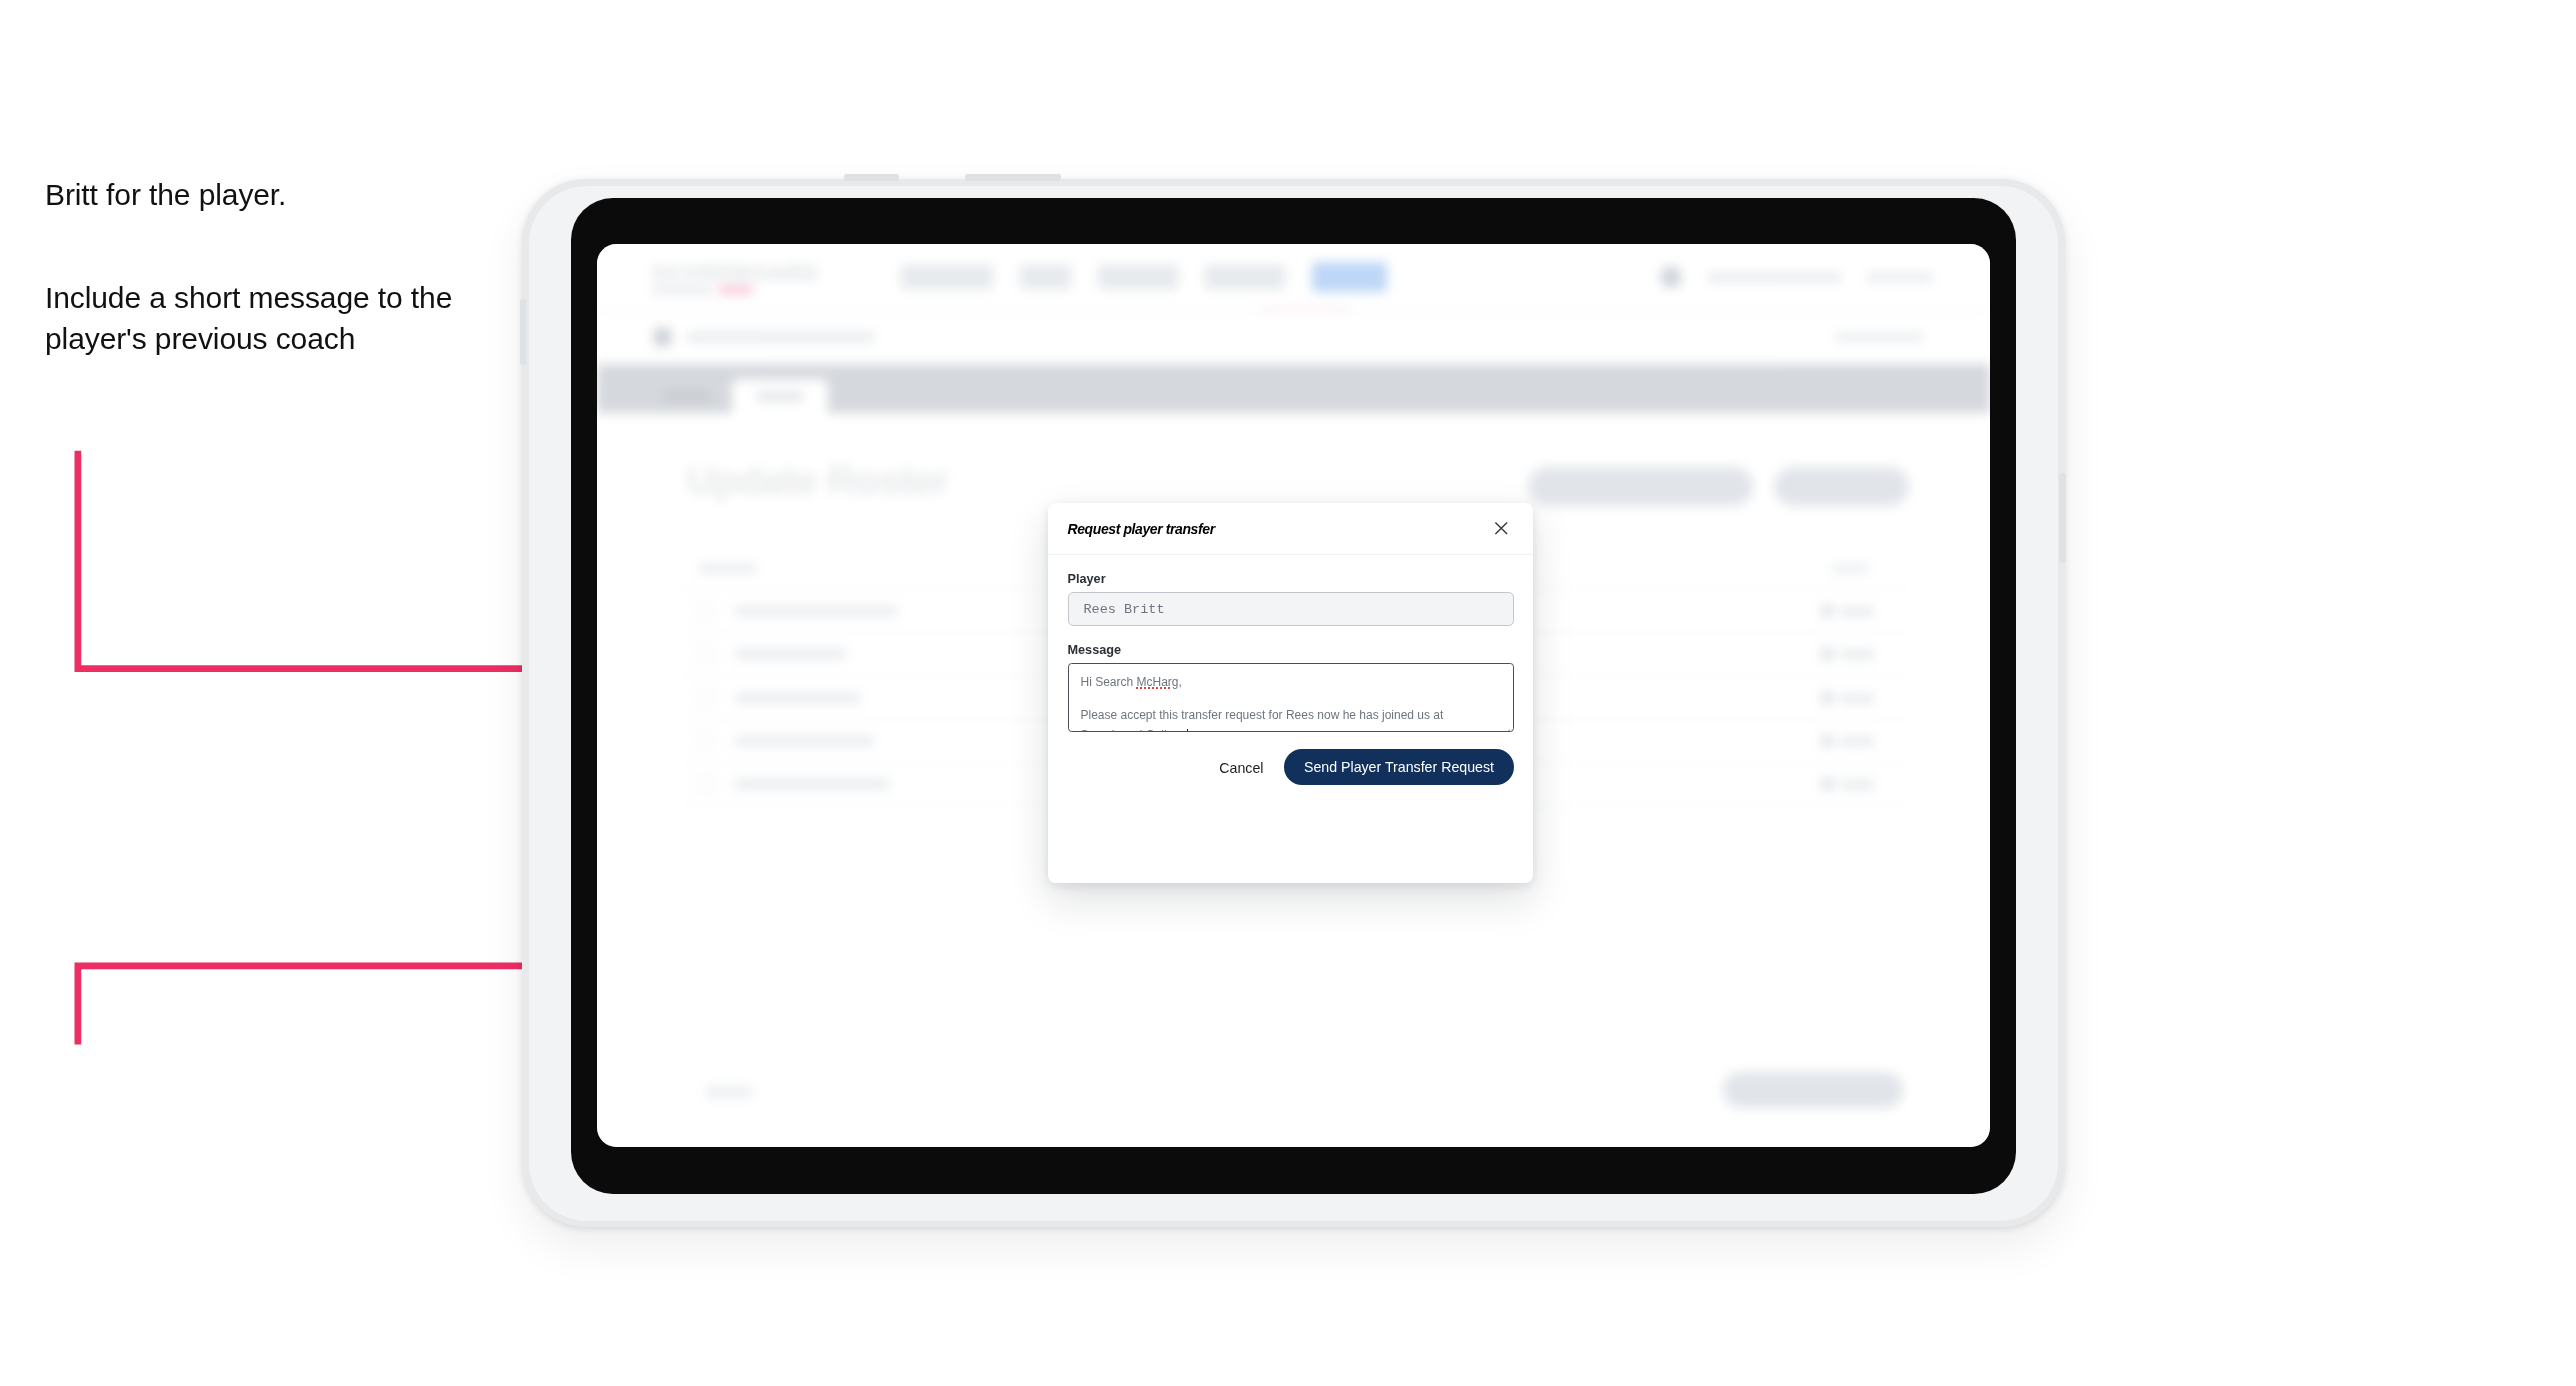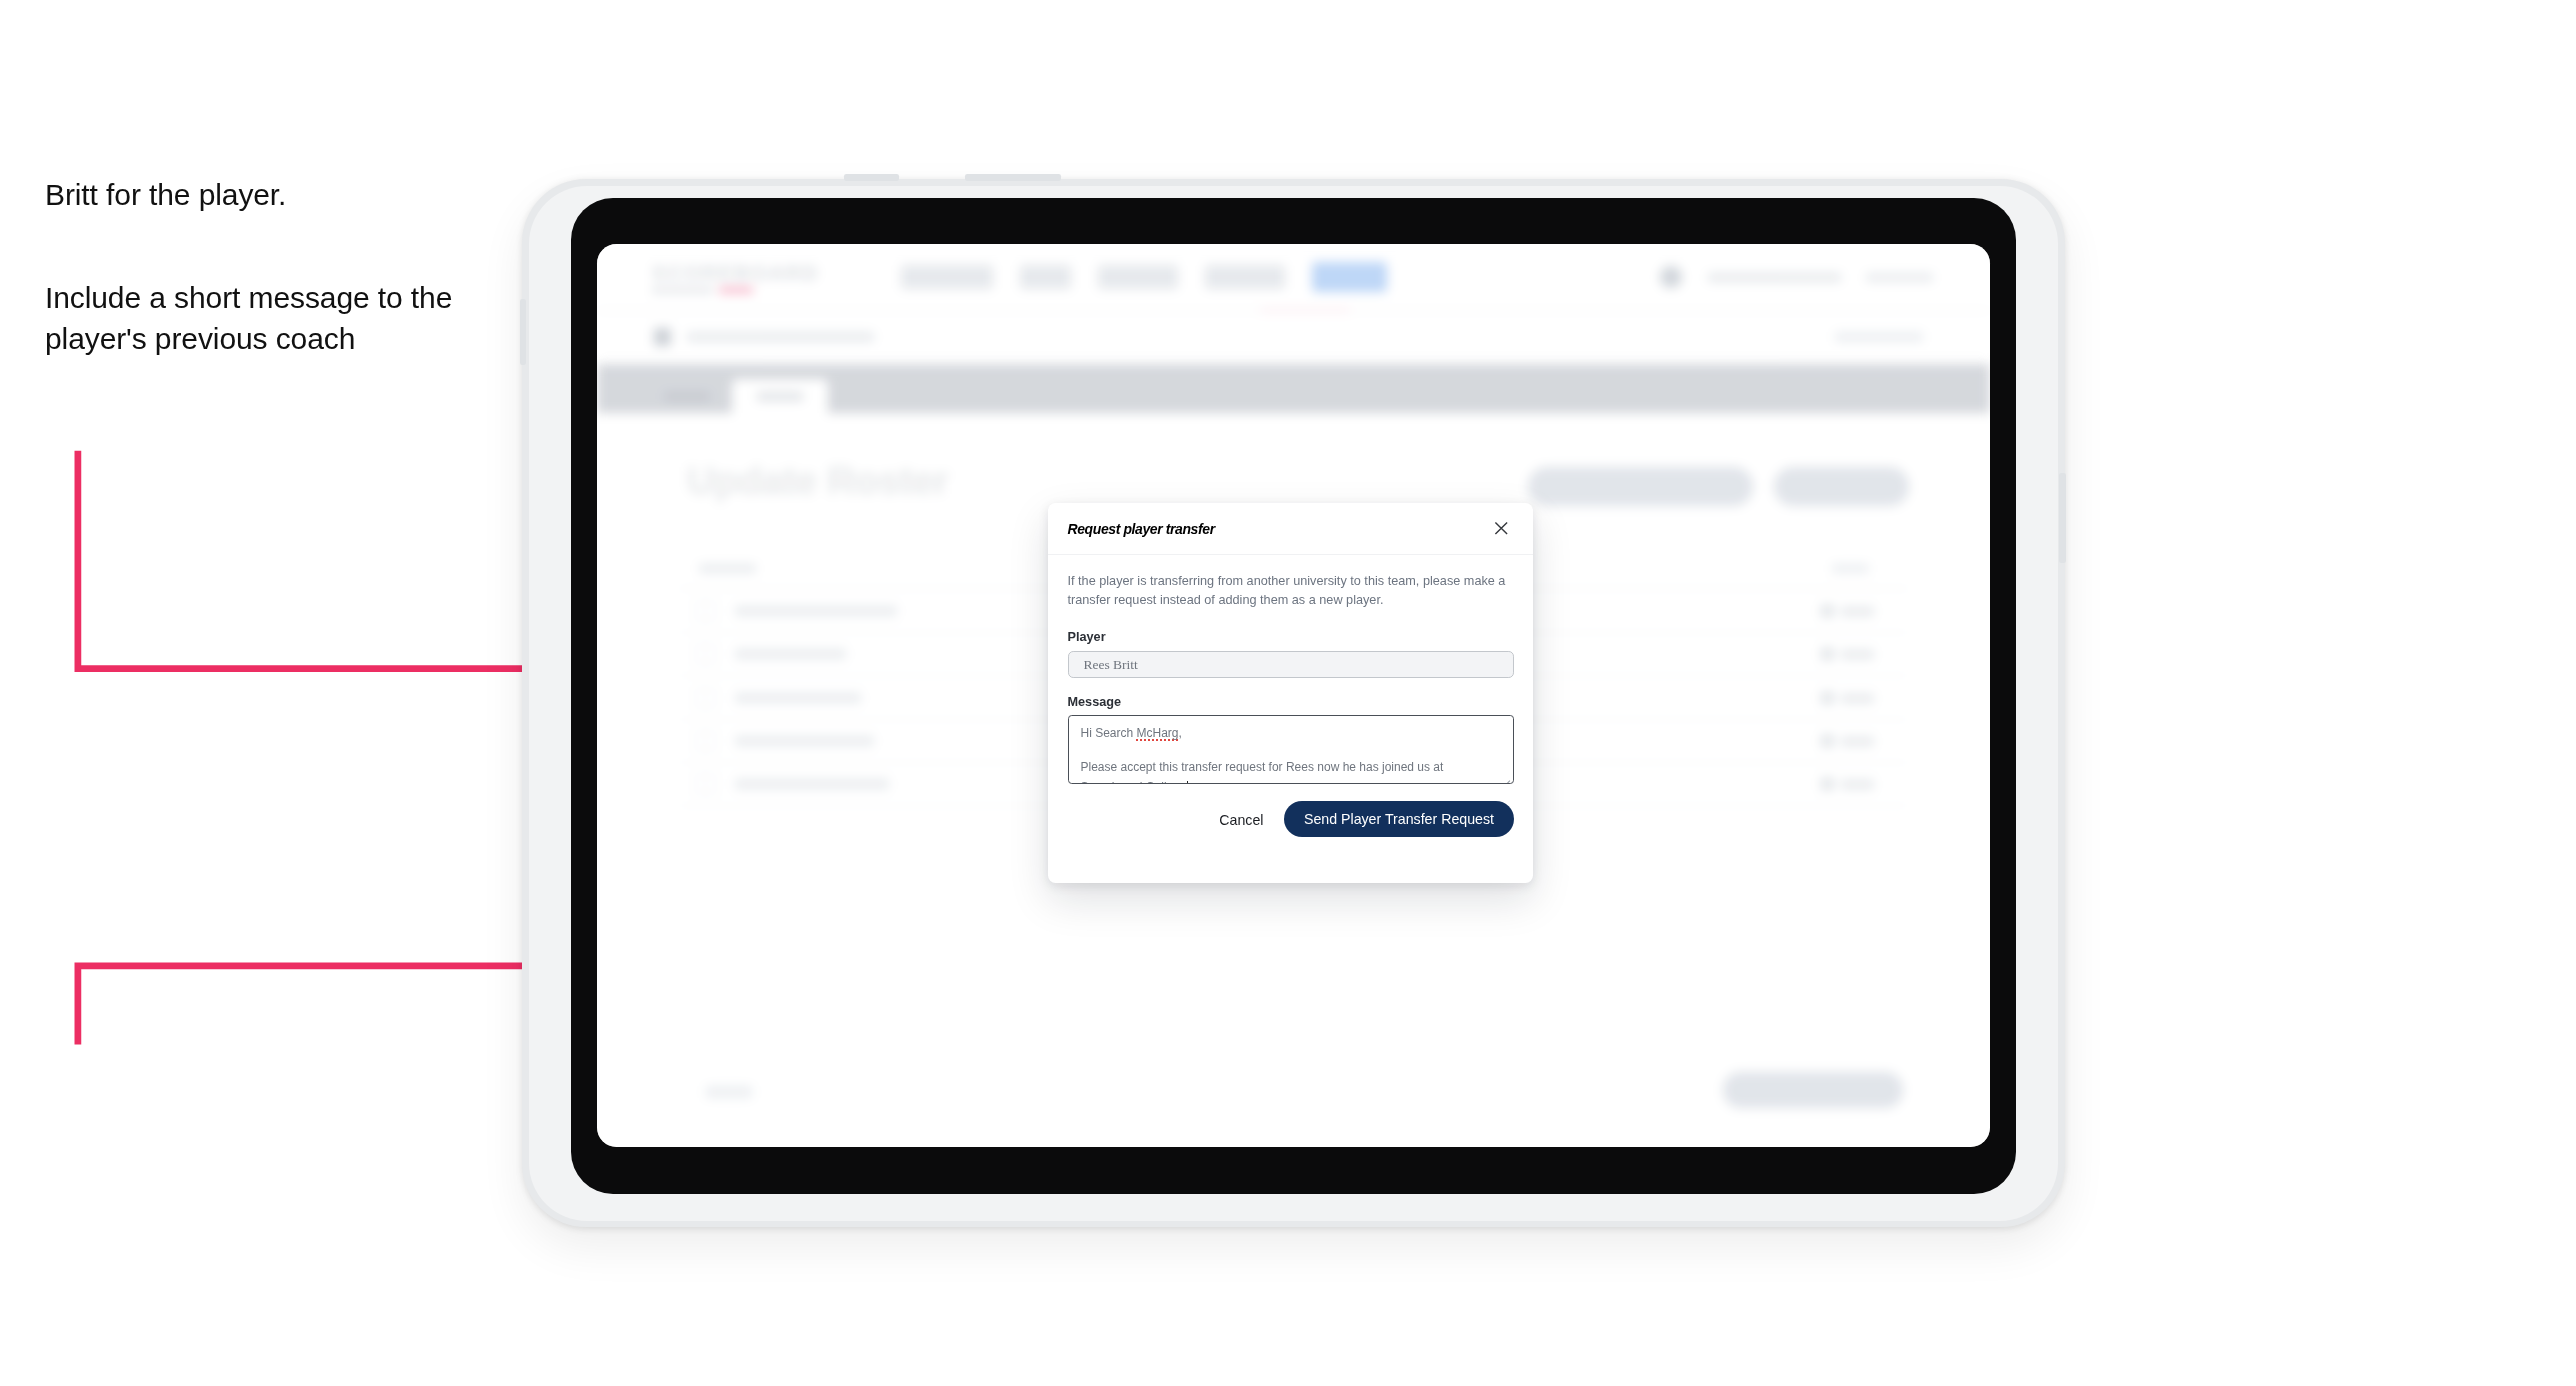--- a/index.html
+++ b/index.html
@@ -241,28 +241,28 @@
   }
   .field-label {
     font-size: 12.7px;
     font-weight: bold;
     color: #2b2f36;
     margin-bottom: 6.7px;
     display: block;
   }
   #player-input {
     width: 100%;
-    height: 27px;
+    height: 34px;
     border: 0.7px solid #c3c7cc;
     border-radius: 5.2px;
     background: #f3f4f6;
     padding: 0 15px;
     font-size: 13.5px;
     color: #6f757e;
-    font-family: Liberation Serif, serif;
+    font-family: Liberation Mono, monospace;
     outline: none;
   }
   #message-label { margin-top: 16.5px; }
   #message-box {
     position: relative;
     width: 100%;
     height: 69px;
     border: 0.7px solid #4a4f57;
     border-radius: 3.7px;
     background: #ffffff;
@@ -461,21 +461,20 @@
     <div id="modal-header">
       <div id="modal-title">Request player transfer</div>
       <button id="modal-close" aria-label="Close">
         <svg width="16.5" height="16.5" viewBox="0 0 22 22" aria-hidden="true">
           <path d="M3.2 3.2 L18.8 18.8 M18.8 3.2 L3.2 18.8" stroke="#35383d" stroke-width="1.9" fill="none" stroke-linecap="butt"></path>
         </svg>
       </button>
     </div>
 
     <div id="modal-body">
-      <div id="modal-desc">If the player is transferring from another university to this team, please make a transfer request instead of adding them as a new player.</div>
 
       <label class="field-label">Player</label>
       <input id="player-input" type="text" value="Rees Britt" style="">
 
       <label class="field-label" id="message-label">Message</label>
       <div id="message-box" contenteditable="false" style="">
         <span>Hi Search </span><span class="spellerr">McHarg</span><span>,</span>
         <div style="height:14.2px"></div>
         <span>Please accept this transfer request for Rees now he has joined us at Scoreboard College</span><span class="caret"></span>
         <div id="msg-resize">

